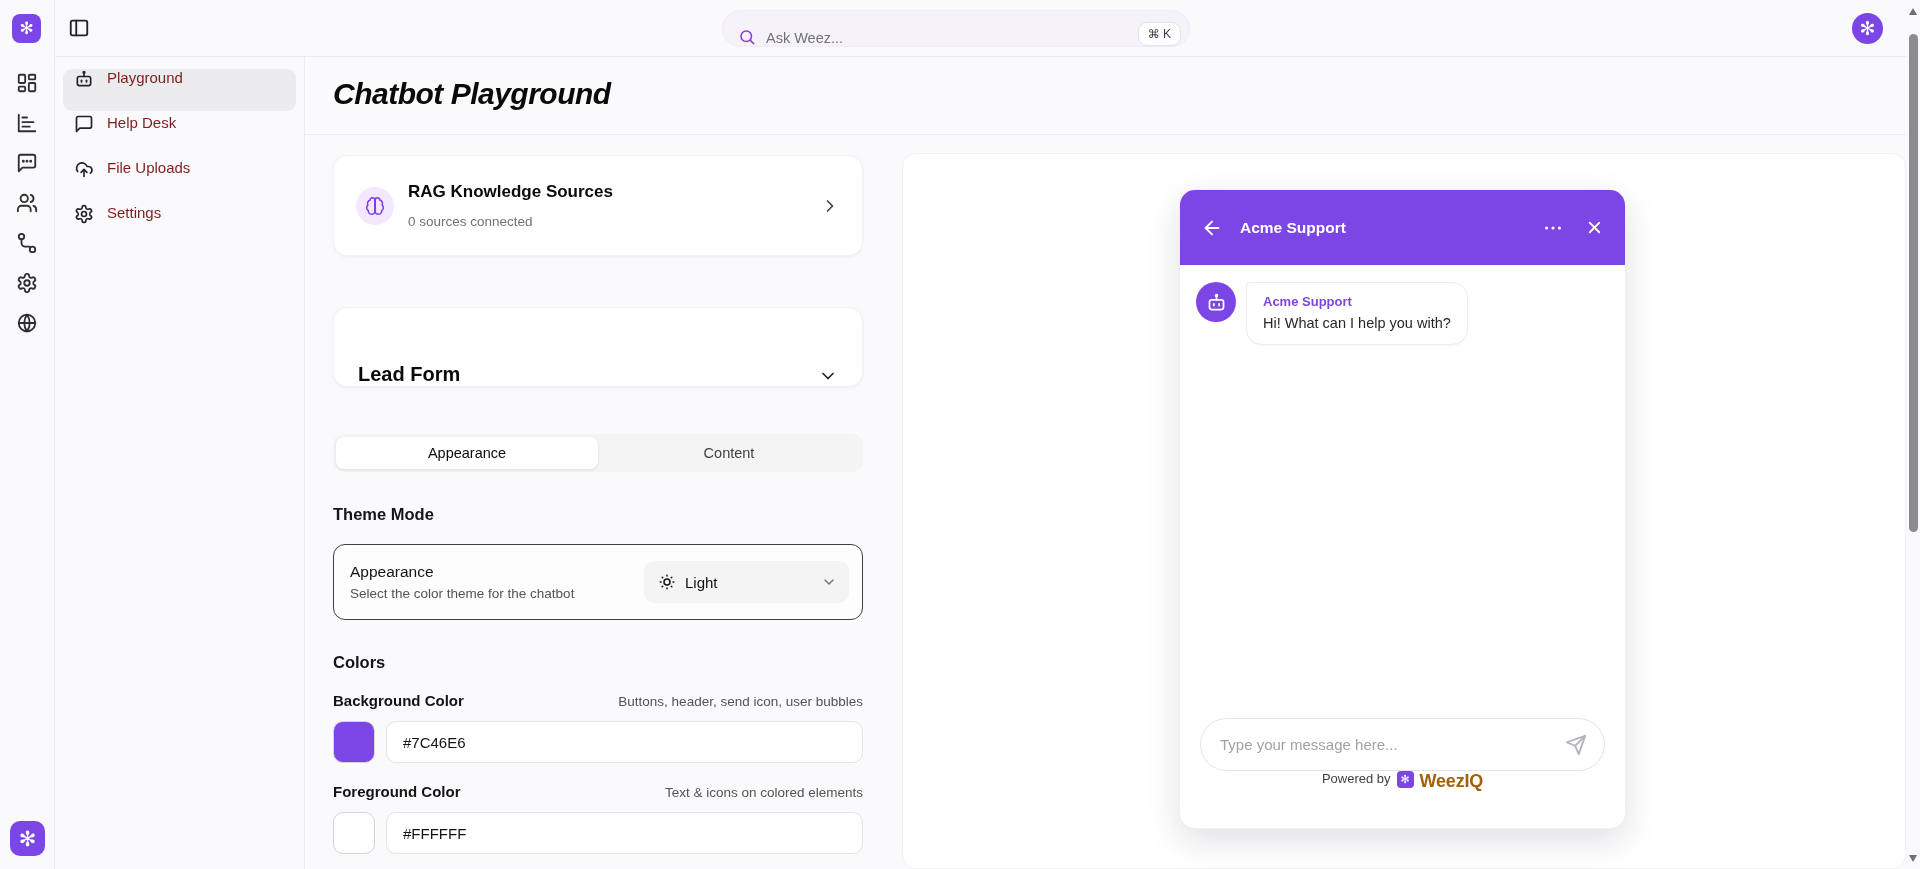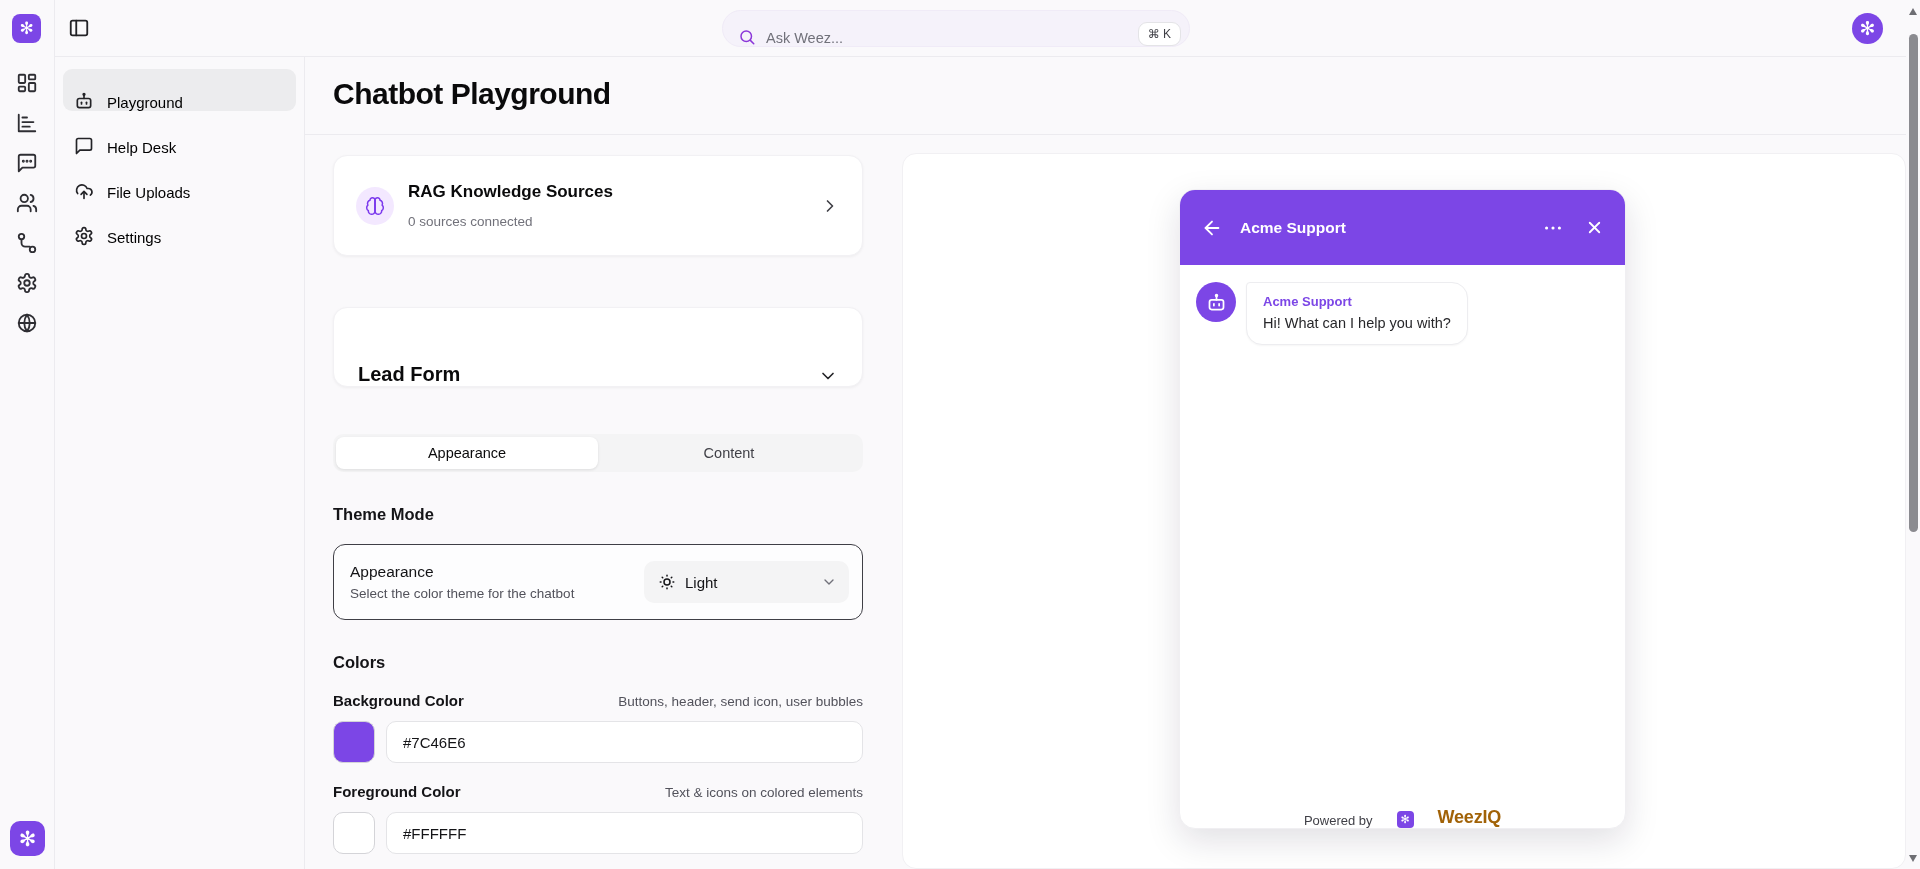--- a/index.html
+++ b/index.html
@@ -33,29 +33,29 @@
   .searchbar input::placeholder { color:#71717A; }
   .kbd { background:#fff; border:1px solid #E4E4E7; border-radius:9px; padding:4px 9px;
     font-size:12px; color:#3F3F46; white-space:nowrap; }
   .avatar { position:absolute; right:37px; top:13px; width:31px; height:31px; border-radius:50%;
     background:#7C46E6; color:#fff; display:flex; align-items:center; justify-content:center;
     font-size:19px; cursor:pointer; }
 
   
   .sidebar { position:absolute; left:55px; top:57px; width:250px; height:812px; border-right:1px solid #ECEBEF;
     padding:12px 8px; }
-  .nav-item { height:42px; border-radius:9px; display:flex; align-items:flex-end; gap:13px; padding-left:11px;
-    font-size:15px; color:#000000; cursor:pointer; margin-bottom:3px; }
+  .nav-item { height:42px; border-radius:9px; display:flex; align-items:flex-start; gap:13px; padding-left:11px;
+    font-size:15px; color:#7f1d1d; cursor:pointer; margin-bottom:3px; }
   .nav-item.active { background:#ECECEE; }
   .nav-item .nic { width:20px; height:20px; color:#232327; }
 
   
   .main { position:absolute; left:305px; top:57px; width:1615px; height:812px; }
   .page-header { height:78px; border-bottom:1px solid #ECEBEF; }
-  .page-header h1 { padding:20px 0 0 28px; font-size:30px; font-weight:700; letter-spacing:-0.5px; color:#0A0A0B; }
+  .page-header h1 { padding:20px 0 0 28px; font-size:30px; font-weight:700; letter-spacing:-0.5px; color:#0A0A0B;font-style:italic; }
   .content { position:relative; height:734px; }
 
   .left-col { position:absolute; left:28px; top:20px; width:530px; }
   .card { background:#fff; border:1px solid #F2F1F4; border-radius:14px; box-shadow:0 1px 3px rgba(16,16,20,.05); }
 
   .rag-card { height:101px; display:flex; align-items:center; padding:0 22px; cursor:pointer; }
   .rag-icon-wrap { width:38px; height:38px; border-radius:50%; background:#F3E8FF; color:#7C3AED;
     display:flex; align-items:center; justify-content:center; flex:0 0 auto; }
   .rag-icon-wrap svg { width:20px; height:20px; }
   .rag-texts { margin-left:14px; flex:1; }
@@ -115,21 +115,21 @@
   .bubble { border:1px solid #EDEDF0; border-radius:16px; border-top-left-radius:4px; background:#fff;
     box-shadow:0 1px 2px rgba(0,0,0,.04); padding:11px 16px 13px; max-width:300px; }
   .bubble-name { font-size:13px; font-weight:700; color:#7C46E6; }
   .bubble-text { font-size:14.5px; color:#27272A; margin-top:6px; }
   .w-inputwrap { padding:0 20px; flex:0 0 auto; }
   .w-input { height:53px; border:1px solid #E4E4E7; border-radius:27px; display:flex; align-items:center;
     padding:0 17px 0 19px; }
   .w-input input { flex:1; border:0; outline:0; background:transparent; font-family:inherit; font-size:15px; color:#3F3F46; }
   .w-input input::placeholder { color:#A1A1AA; }
   .w-send { width:22px; height:22px; color:#B3B3BA; cursor:pointer; }
-  .w-powered { height:57px; display:flex; align-items:flex-end; justify-content:center; gap:24px; flex:0 0 auto; }
+  .w-powered { height:57px; display:flex; align-items:flex-start; justify-content:center; gap:6px; flex:0 0 auto; }
   .w-powered .ptext { font-size:13px; color:#3F3F46; }
   .mini-logo { width:17px; height:17px; border-radius:4px; background:#7C46E6; color:#fff;
     display:flex; align-items:center; justify-content:center; font-size:11px; }
   .brand { font-size:18px; font-weight:700; letter-spacing:-.2px; color:#a16207; }
 
   
   .scrollbar { position:absolute; right:0; top:0; width:14px; height:869px; background:#FAF9FB; z-index:50; }
   .sb-up { position:absolute; top:8px; left:3px; width:0; height:0;
     border-left:4.5px solid transparent; border-right:4.5px solid transparent; border-bottom:7px solid #6E6E73; }
   .sb-thumb { position:absolute; top:34px; right:2px; width:9px; height:498px; background:#8B8B90; border-radius:5px; }
@@ -396,20 +396,31 @@
                   <path d="M15 13.5v2"></path>
                 </svg>
             </div>
             <div class="bubble">
               <div class="bubble-name">Acme Support</div>
               <div class="bubble-text">Hi! What can I help you with?</div>
             </div>
           </div>
         </div>
 
+        <div class="w-inputwrap">
+          <div class="w-input">
+            <input type="text" placeholder="Type your message here..." style="">
+            <div class="w-send">
+              <svg viewBox="0 0 24 24" class="stk">
+                  <path d="M22 2 11 13"></path>
+                  <path d="M22 2 15 22l-4-9-9-4z"></path>
+                </svg>
+            </div>
+          </div>
+        </div>
 
         <div class="w-powered">
           <span class="ptext">Powered by</span>
           <span class="mini-logo">
               <span>✻</span>
             </span>
           <span class="brand">WeezIQ</span>
         </div>
       </div>
     </div>

